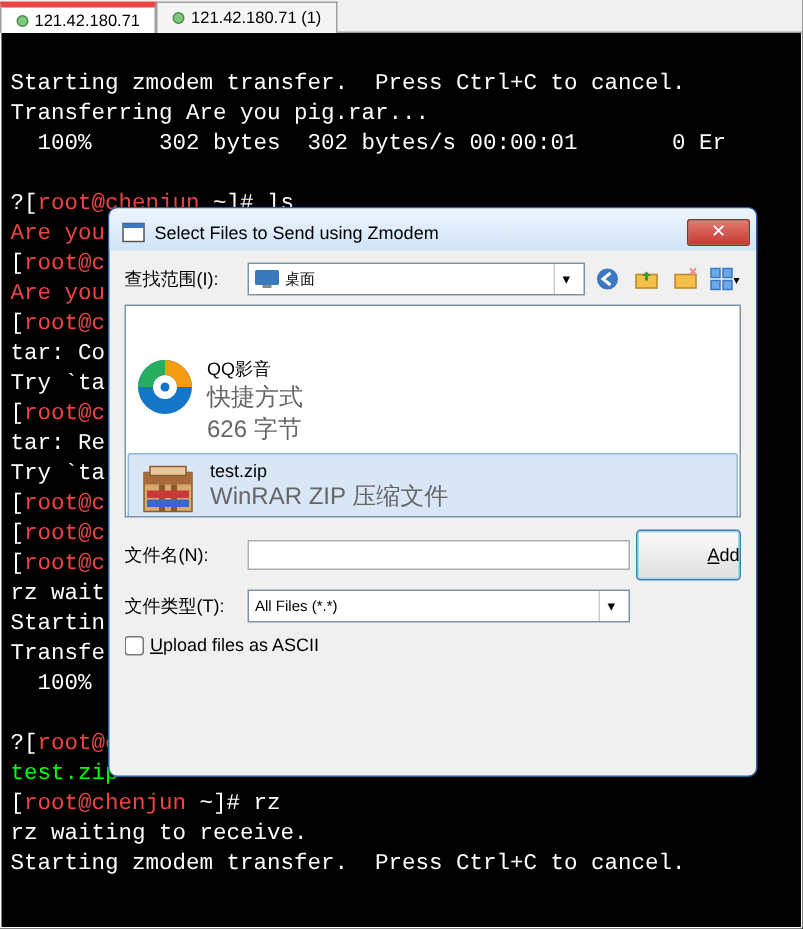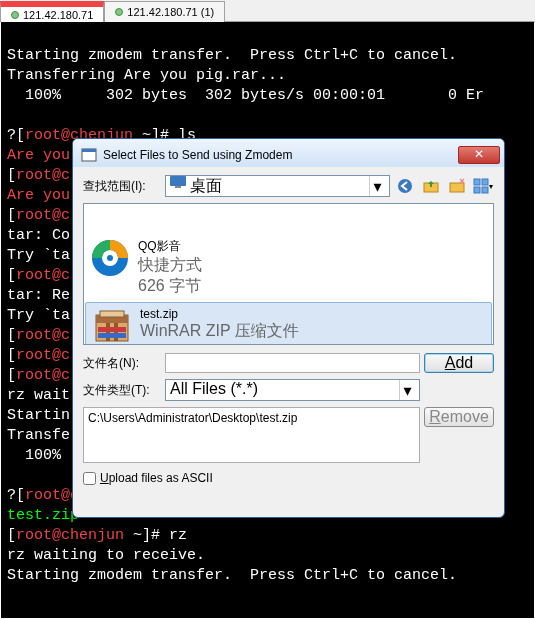--- a/index.html
+++ b/index.html
@@ -1,45 +1,45 @@
 <!DOCTYPE html>
 <html><head>
 <meta charset="utf-8">
 <style>
   * { box-sizing: border-box; margin: 0; padding: 0; }
   body { width: 535px; height: 619px; background: #fff; font-family: "Segoe UI", Tahoma, sans-serif; overflow: hidden; }
   .tabbar { height: 22px; background: #f0f0f0; border-bottom: 1px solid #a0a0a0; display: flex; }
   .tab { height: 21px; padding: 2px 10px; border: 1px solid #a0a0a0; border-bottom: none; background: #f5f5f5; font-size: 11px; display: flex; align-items: center; gap: 4px; margin-top: 1px;}
-  .tab.active { background: #fff; border-top: 6px solid #ef4444; justify-content: center; }
+  .tab.active { background: #fff; border-top: 4px solid #ef4444; justify-content: center; }
   .tab-dot { width: 8px; height: 8px; border-radius: 50%; background: #7fc97f; border:1px solid #4a8a4a;}
   .terminal { width: 533px; height: 596px; margin:0 1px; background: #000; color: #fff; font-family: "Simsun","Courier New", monospace; font-size: 15px; line-height: 20px; padding: 4px 6px; white-space: pre; position: relative; overflow:hidden;}
   .red { color: #ef4444; }
   .grn { color: #00ff00; }
 
   .dialog { position: absolute; left: 72px; top: 138px; width: 433px; height: 380px; background: #f0f0f0; border: 1px solid #2a5fa0; border-radius: 6px; box-shadow: 2px 2px 8px rgba(0,0,0,.3); font-family: Tahoma,"Microsoft YaHei",sans-serif; color:#000;}
   .titlebar { height: 28px; background: linear-gradient(#eef5fd,#d0e3f7); border-radius: 5px 5px 0 0; display: flex; align-items: center; padding: 4px 4px 0 8px; }
   .title-icon { width: 16px; height: 16px; margin-right: 6px; }
   .title-text { font-size: 12px; flex: 1; }
   .closebtn { width: 42px; height: 18px; background: linear-gradient(#e47a73,#c43a31); border: 1px solid #a02820; border-radius: 2px; color:#fff; text-align:center; font-size:12px; line-height:15px; cursor:pointer;}
   .dlgbody { padding: 8px 10px 10px 10px; font-size: 12px; }
   .row { display: flex; align-items: center; margin-bottom: 6px; gap:4px;}
   .row-label { width: 78px; text-align: left; }
-  .combo { flex: 1; height: 22px; border:1px solid #7a93a8; background:#fff; display:flex; align-items:flex-start; padding:0 4px; font-size:16px;}
+  .combo { flex: 1; height: 22px; border:1px solid #7a93a8; background:#fff; display:flex; align-items:center; padding:0 4px; font-size:10px;}
   .combo .cico { width:16px; height:12px; margin-right:4px;}
   .combo .dd { margin-left:auto; width:16px; height:20px; border-left:1px solid #ccc; display:flex; align-items:center; justify-content:center;}
   .toolbtn { width:22px; height:22px; display:flex; align-items:center; justify-content:center; cursor:pointer;}
   .filebox { height: 142px; border:1px solid #7a93a8; background:#fff; margin-bottom:8px; overflow:hidden; }
   .fileitem { display:flex; padding:4px 6px; gap:8px; font-size:12px;}
   .fileitem.sel { background:#d8e6f5; border:1px solid #8ab8e0; margin:1px; border-radius:2px;}
   .fileicon { width:40px; height:40px; flex-shrink:0;}
   .fileinfo div:first-child { color:#000;}
   .fileinfo div { color:#666; font-size:16px;}
   .fileinfo .head { color:#000; font-size:12px;}
   .sendbox { height:56px; border:1px solid #abadb3; background:#fff; padding:3px 4px; font-size:12px;}
-  .btn { height:20px; width:70px; border:1px solid #8a8a8a; background:linear-gradient(#fafafa,#e0e0e0); font-size:16px; border-radius:3px; cursor:pointer;}
+  .btn { height:34px; width:70px; border:1px solid #8a8a8a; background:linear-gradient(#fafafa,#e0e0e0); font-size:12px; border-radius:3px; cursor:pointer;text-align:right;}
   .btn.accent { border:1px solid #3c7fb1; box-shadow: inset 0 0 0 1px #a8d8f0;}
   .chkrow { display:flex; align-items:center; margin-top:8px;}
   .chkrow input { margin-right:4px;}
   .btnrow { margin-left:auto; display:flex; gap:8px;}
   .lbl-u { text-decoration: underline;}
   .textinput { flex:1; height:20px; border:1px solid #abadb3; background:#fff; padding:0 3px; font-size:12px;}
   .sendlbl { font-size:11px; margin: 6px 0 2px 0;}
 </style>
 </head>
 <body>
@@ -180,26 +180,20 @@
     </div>
     <div class="row">
       <span class="row-label">文件类型(T):</span>
       <div class="combo">
         <span>All Files (*.*)</span>
         <span class="dd">▾</span>
       </div>
       <div style="width:70px;"></div>
     </div>
 
-    <div class="row" style="align-items:flex-start;">
-      <div class="sendbox" style="flex:1;">
-        <div>C:\Users\Administrator\Desktop\test.zip</div>
-      </div>
-      <button class="btn" style="color:#888;" disabled=""><span class="lbl-u">R</span>emove</button>
-    </div>
 
     <div class="chkrow">
       <input type="checkbox" style="">
       <span><span class="lbl-u">U</span>pload files as ASCII</span>
       <div class="btnrow">
       </div>
     </div>
   </div>
 </div>
 

